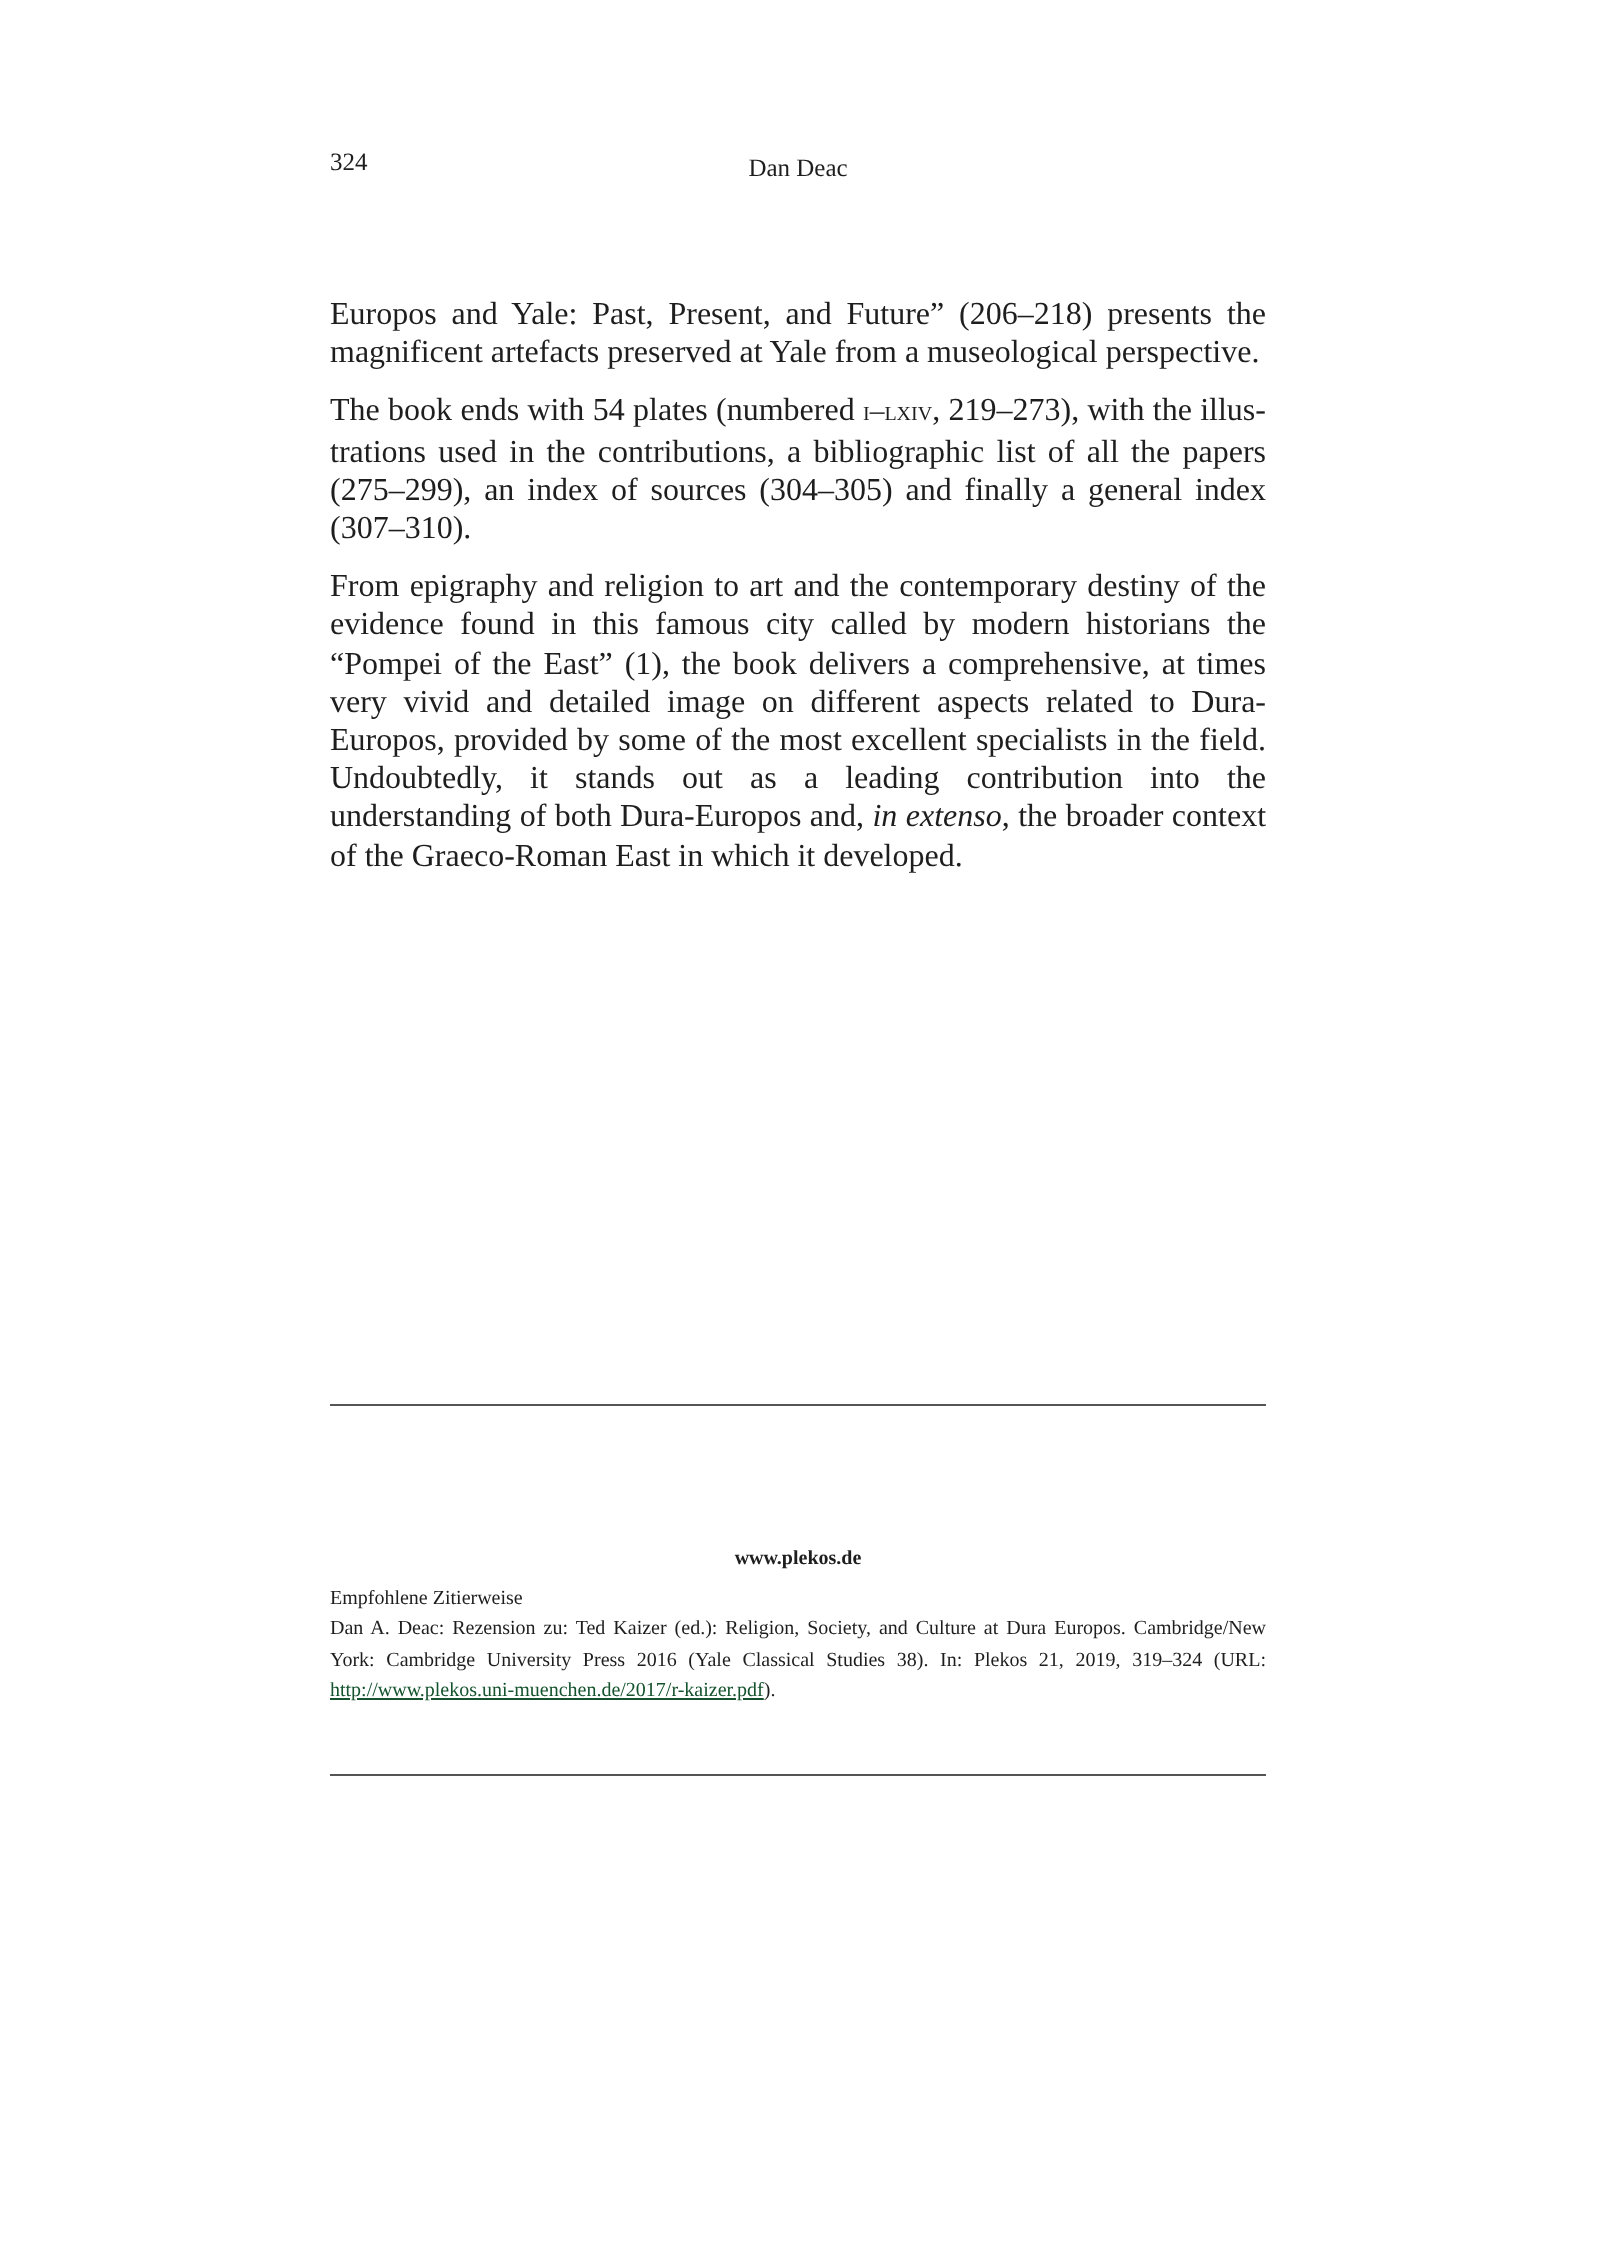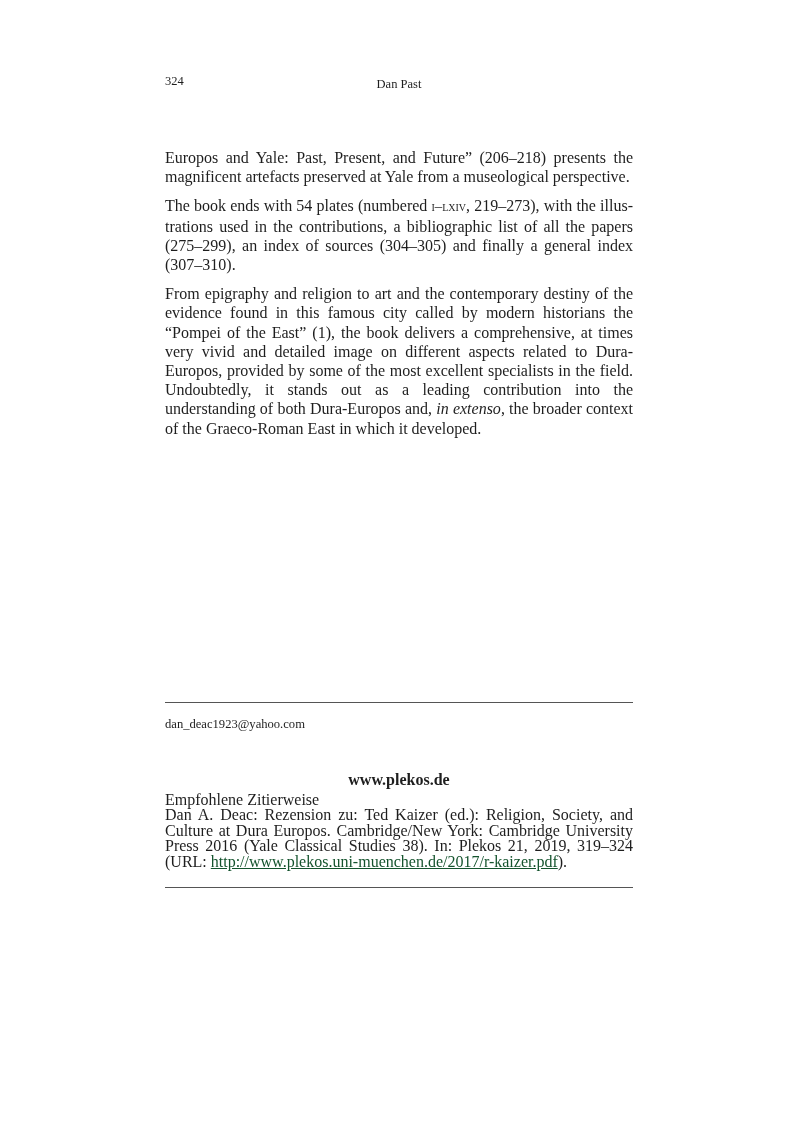--- a/index.html
+++ b/index.html
@@ -72,21 +72,21 @@
       top: 716px;
       width: 468px;
       font-size: 12.6px;
       line-height: 16px;
     }
     .citation-block {
       position: absolute;
       left: 165px;
       top: 772px;
       width: 468px;
-      font-size: 16px;
+      font-size: 10px;
       line-height: 15.6px;
     }
     .site-url {
       text-align: center;
       font-weight: bold;
       margin-bottom: 4px;
     }
     .citation-heading {
       text-align: left;
     }
@@ -99,33 +99,32 @@
     }
     em { font-style: italic; }
   </style>
 </head>
 <body>
 
 <div class="page">
 
   <div class="running-head">
     <span class="page-number">324</span>
-    <span class="running-title">Dan Past</span>
+    <span class="running-title">Dan Deac</span>
   </div>
 
   <div class="body-text">
     <p>Europos and Yale: Past, Present, and Future” (206–218) presents the mag­nificent artefacts preserved at Yale from a museological perspective.</p>
     <p><span>The book ends with 54 plates (numbered </span><span class="smallcaps">i–lxiv</span><span>, 219–273), with the illus­trations used in the contributions, a bibliographic list of all the papers (275–299), an index of sources (304–305) and finally a general index (307–310).</span></p>
     <p><span>From epigraphy and religion to art and the contemporary destiny of the ev­idence found in this famous city called by modern historians the “Pompei of the East” (1), the book delivers a comprehensive, at times very vivid and detailed image on different aspects related to Dura-Europos, provided by some of the most excellent specialists in the field. Undoubtedly, it stands out as a leading contribution into the understanding of both Dura-Europos and, </span><em>in extenso</em><span>, the broader context of the Graeco-Roman East in which it devel­oped.</span></p>
   </div>
 
   <div class="rule top"></div>
 
   <div class="author-block">
-    <div>dan_deac1923@yahoo.com</div>
   </div>
 
   <div class="citation-block">
     <div class="site-url">www.plekos.de</div>
     <div class="citation-heading">Empfohlene Zitierweise</div>
     <div class="citation-text"><span>Dan A. Deac: Rezension zu: Ted Kaizer (ed.): Religion, Society, and Culture at Dura Eu­ropos. Cambridge/New York: Cambridge University Press 2016 (Yale Classical Studies 38). In: Plekos 21, 2019, 319–324 (URL: </span><a>http://www.plekos.uni-muenchen.de/2017/r-kai­zer.pdf</a><span>).</span></div>
   </div>
 
   <div class="rule bottom"></div>
 

